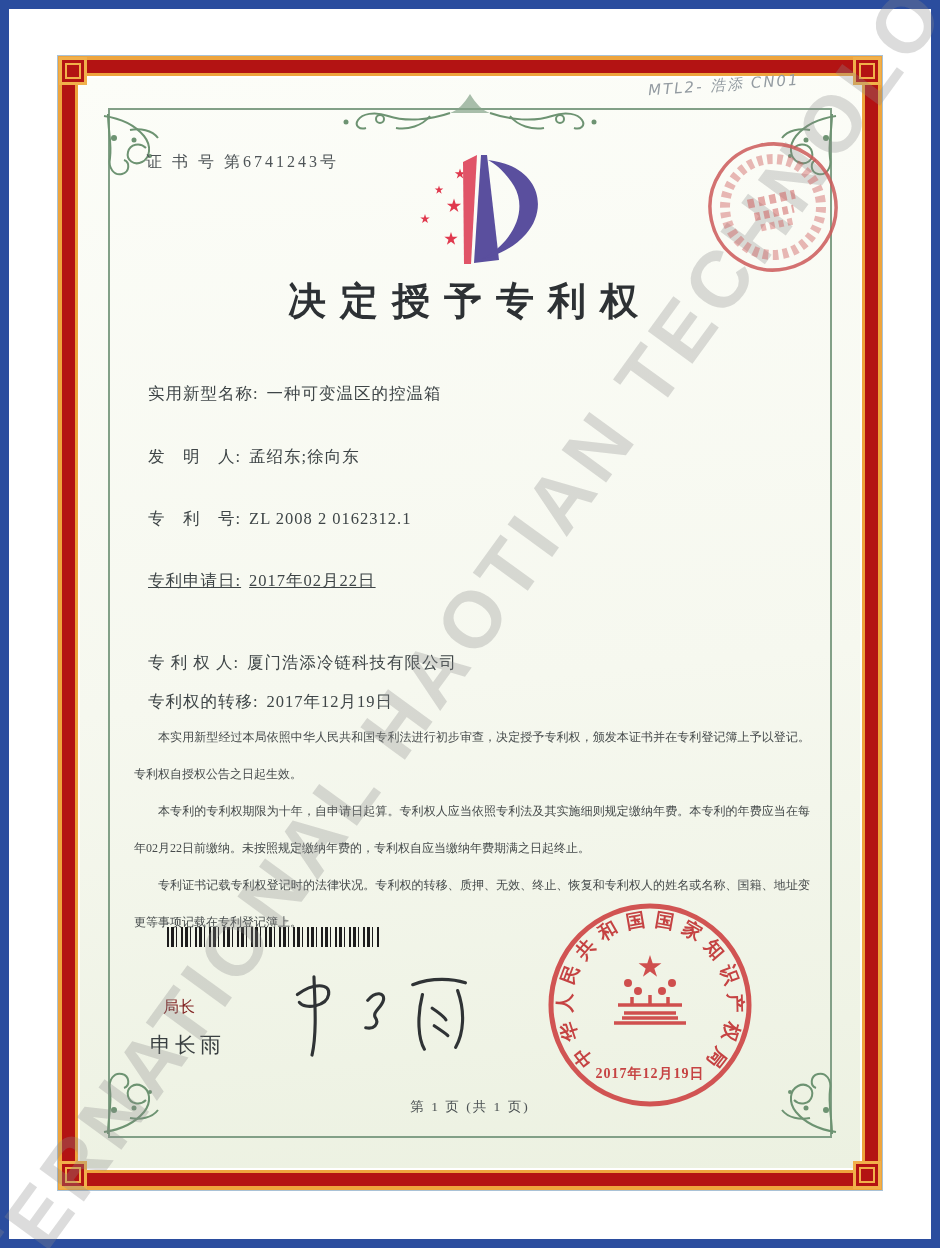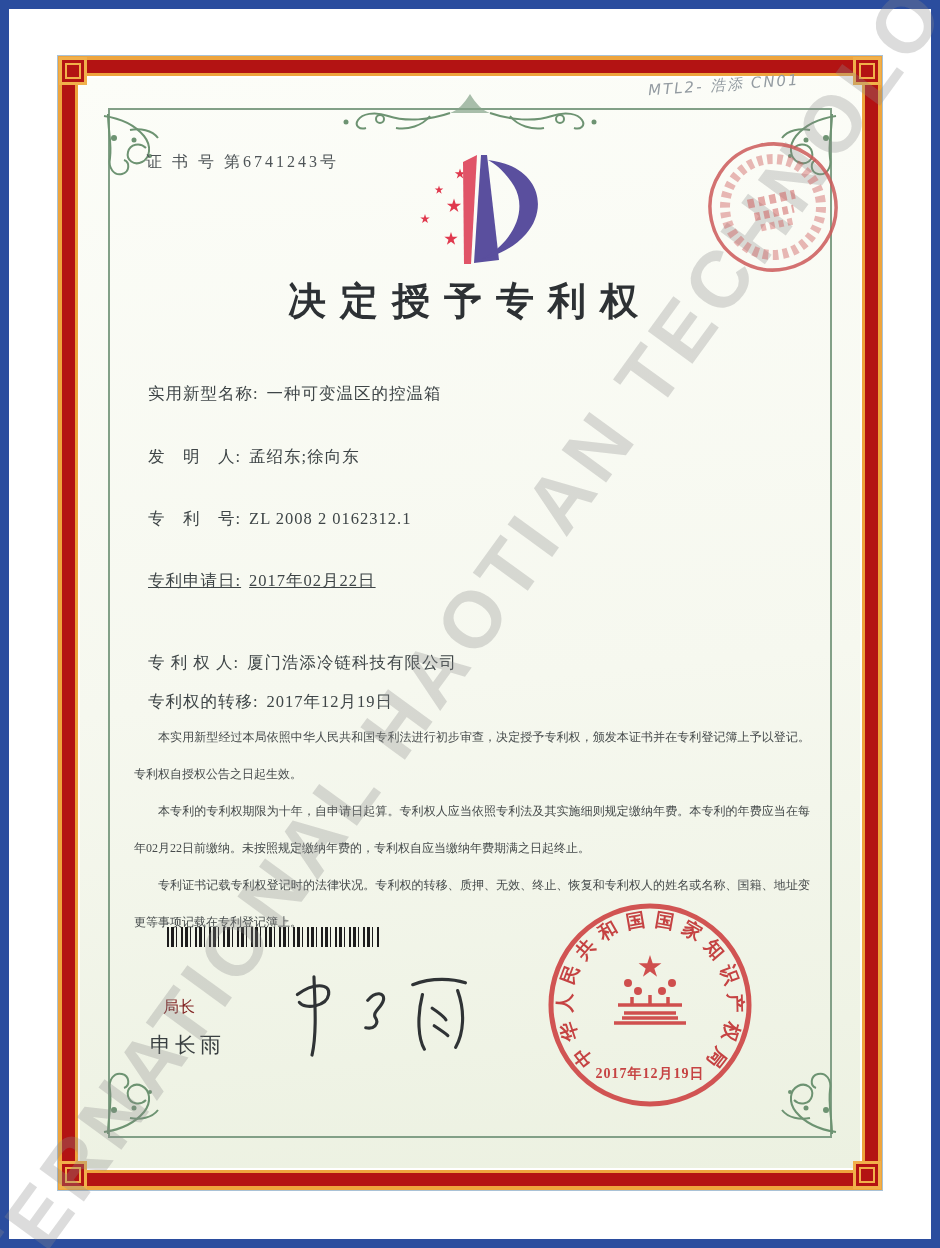--- a/index.html
+++ b/index.html
@@ -248,20 +248,21 @@
       <g transform="translate(70,70) rotate(-12)" stroke="#cd5a5a" fill="none">
         <circle r="63" stroke-width="3.5"></circle>
         <circle r="48" stroke-width="10" stroke-dasharray="5.5 4.5" opacity="0.5"></circle>
         <path d="M-24,-8 H24" stroke-width="9" stroke-dasharray="6.5 4.5" opacity="0.6"></path>
         <path d="M-20,6 H20" stroke-width="8" stroke-dasharray="5.5 4" opacity="0.6"></path>
         <path d="M-16,18 H16" stroke-width="7" stroke-dasharray="5 4" opacity="0.5"></path>
       </g>
     </svg>
   </div>
 
+  <div class="abs footer">第 1 页 (共 1 页)</div>
 
   <div class="abs note">MTL2- 浩添 CN01</div>
 
   <div class="abs red-frame">
     <div class="knot tl"></div>
     <div class="knot tr"></div>
     <div class="knot bl"></div>
     <div class="knot br"></div>
   </div>
   <div class="abs blue-frame"></div>

